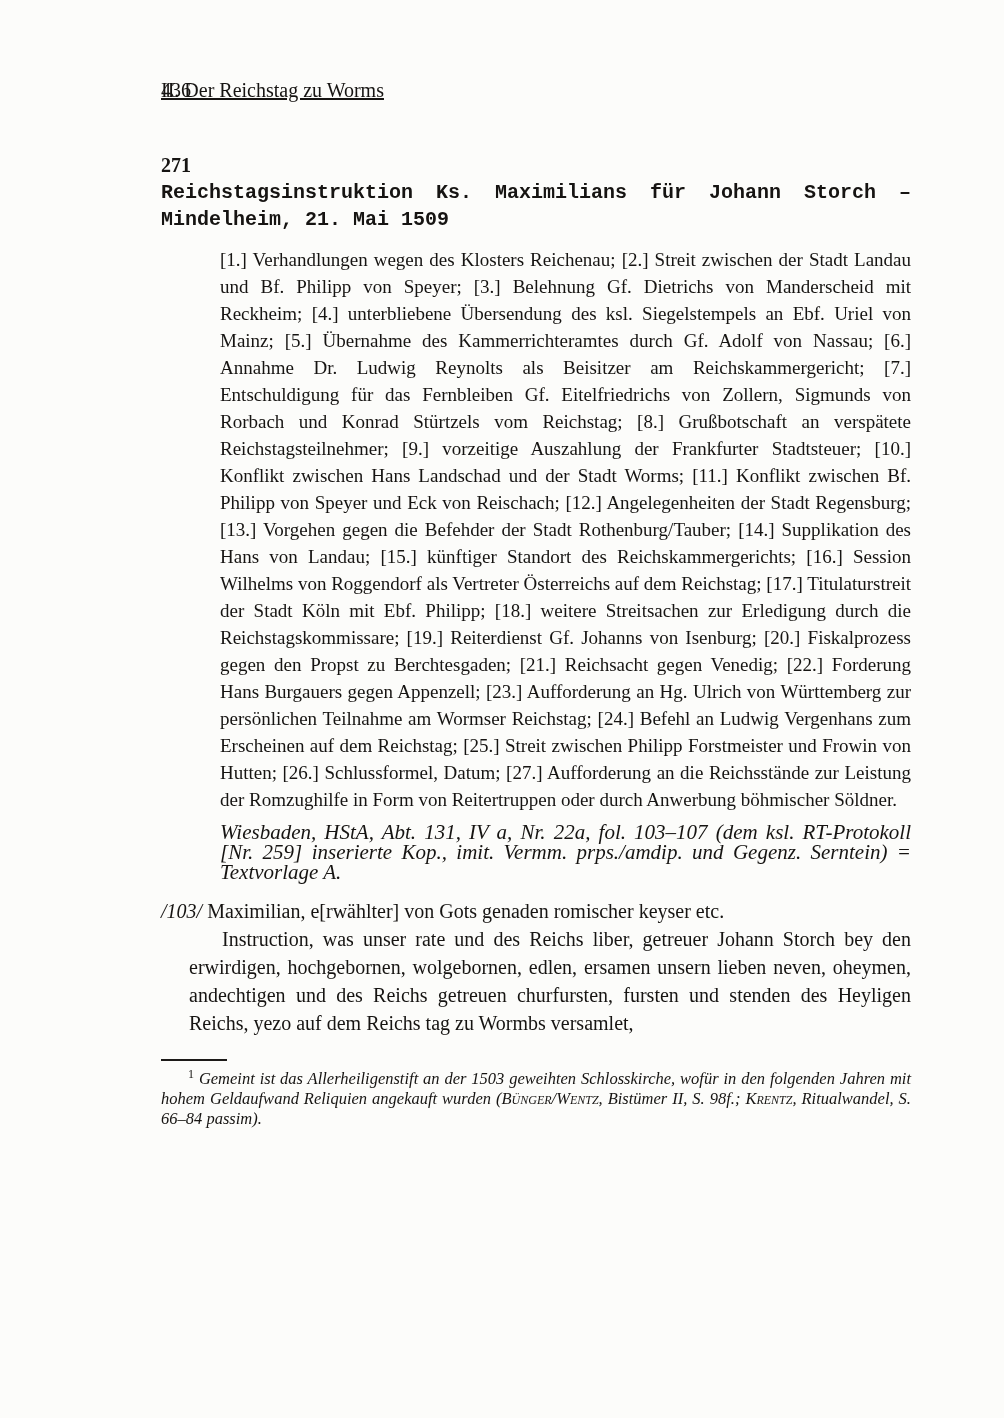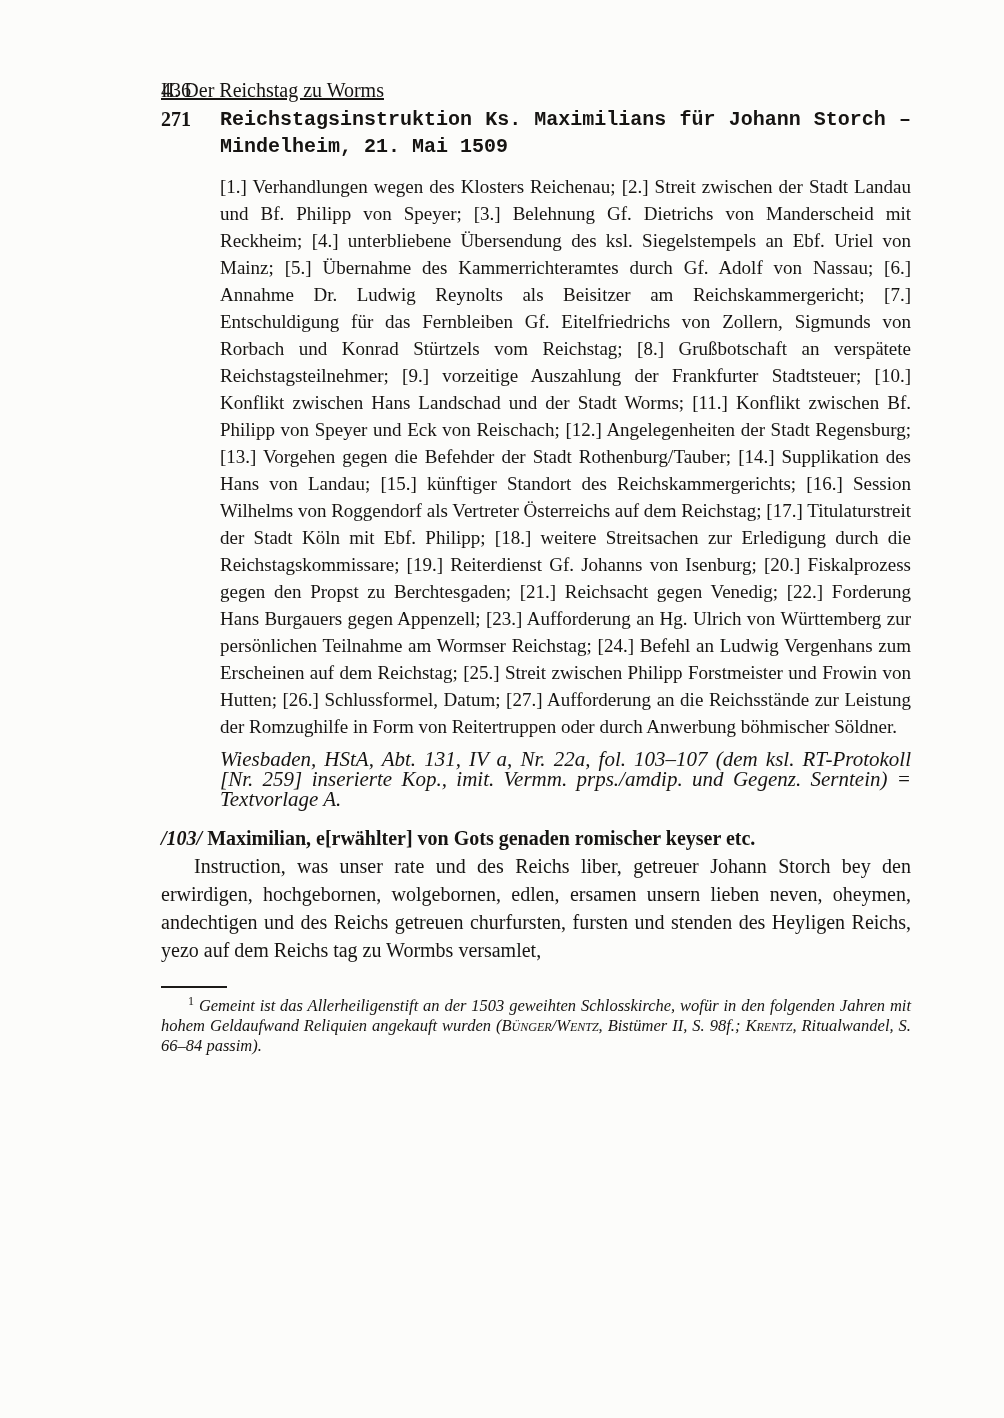--- a/index.html
+++ b/index.html
@@ -35,23 +35,25 @@
     line-height: 28px;
     font-style: italic;
     text-align: justify;
   }
   .continuation .roman { font-style: normal; }
   .fn-ref { font-size: 13px; line-height: 0; }
 
   
   .entry-head {
     display: flex;
+    margin-top: 46px;
     font-weight: bold;
     font-size: 20px;
     line-height: 27px;
+    flex-direction: column;
   }
   .entry-num { flex: none; width: 59px; }
   .entry-title {
     flex: 1;
     margin: 0;
     font-size: 20px;
     font-weight: bold;
     text-align: justify;
     font-family: Liberation Mono, monospace;
   }
@@ -71,22 +73,22 @@
     text-align: justify;
   }
 
   
   .body-p {
     margin: 0;
     font-size: 20px;
     line-height: 28px;
     text-align: justify;
   }
-  .body-p.first { margin-top: 15px; font-weight: bold; }
-  .body-p.indent { text-indent: 33px; }
+  .body-p.first { margin-top: 15px; }
+  .body-p.indent { text-indent: 33px; margin-left: 28px; }
   .folio { font-style: italic; }
 
   
   .footnotes { margin-top: 22px; }
   .fn-rule {
     width: 66px;
     border-top: 2px solid #1c1a18;
     margin-bottom: 8px;
   }
   .footnote {

